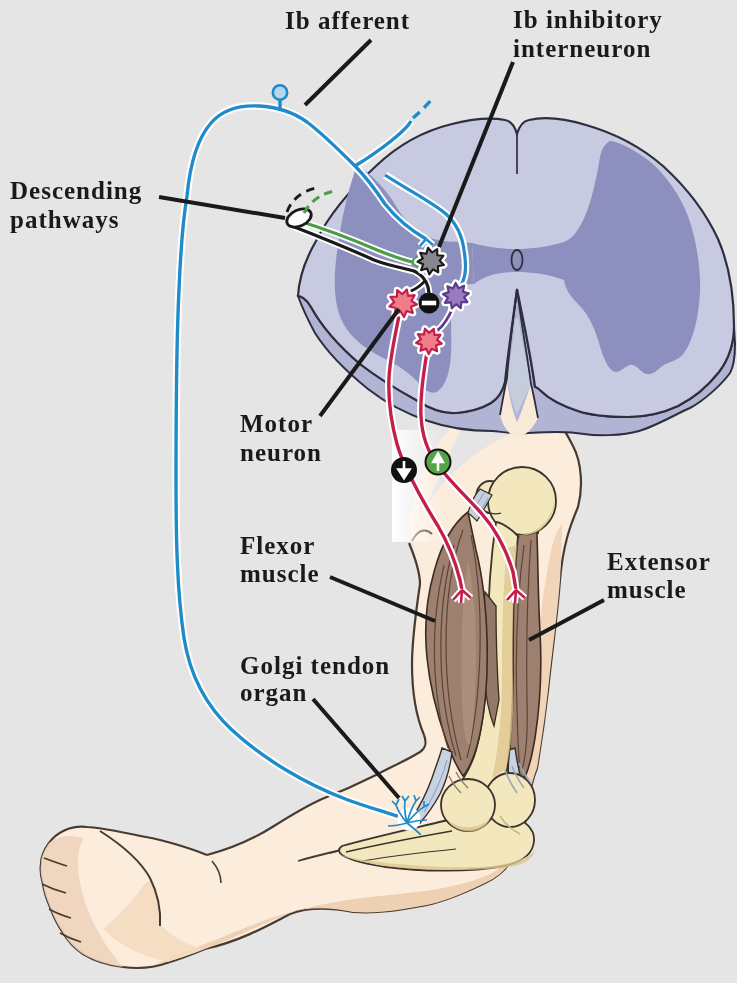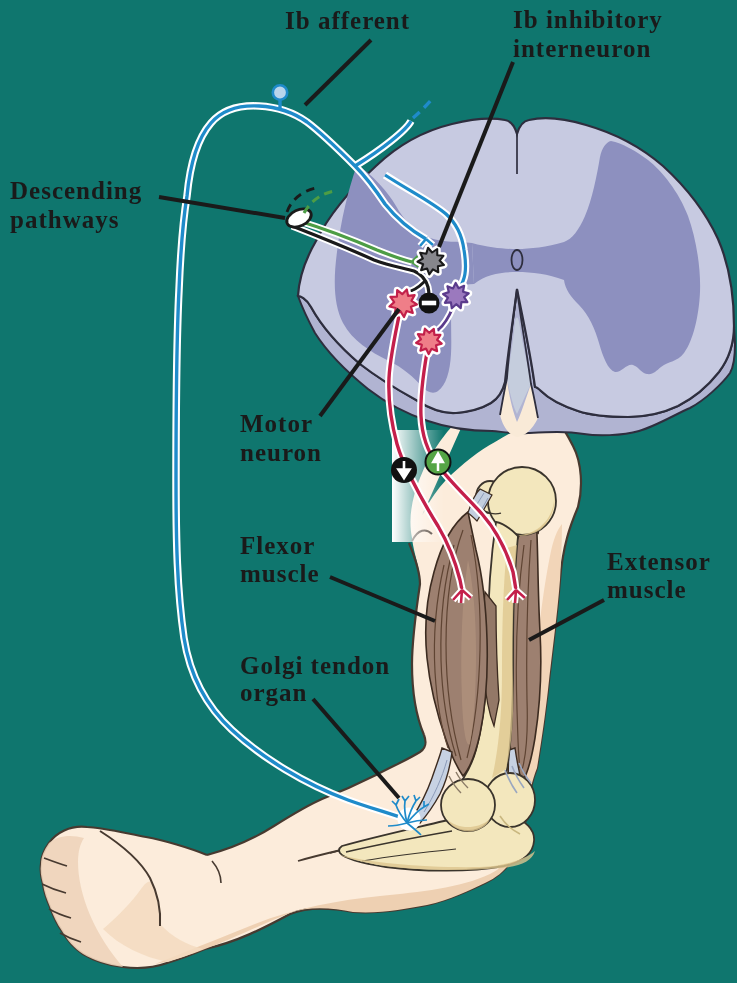--- a/index.html
+++ b/index.html
@@ -1,16 +1,16 @@
 <!DOCTYPE html>
 <html><head>
 <meta charset="utf-8">
 <style>
 html,body{margin:0;padding:0;background:#ffffff;}
-#wrap{width:737px;height:983px;position:relative;overflow:hidden;background:#0f766e;}
+#wrap{width:737px;height:983px;position:relative;overflow:hidden;background:#e5e5e5;}
 text{font-family:"Liberation Serif",serif;font-weight:bold;fill:#1a1a1a;}
 </style>
 </head>
 <body>
 <div id="wrap">
 <svg width="737" height="983" viewBox="0 0 737 983">
 <defs>
 <linearGradient id="rimg" x1="0" y1="0" x2="1" y2="0">
 <stop offset="0" stop-color="#9da1c6"></stop>
           <stop offset="0.5" stop-color="#b5b8d5"></stop>

